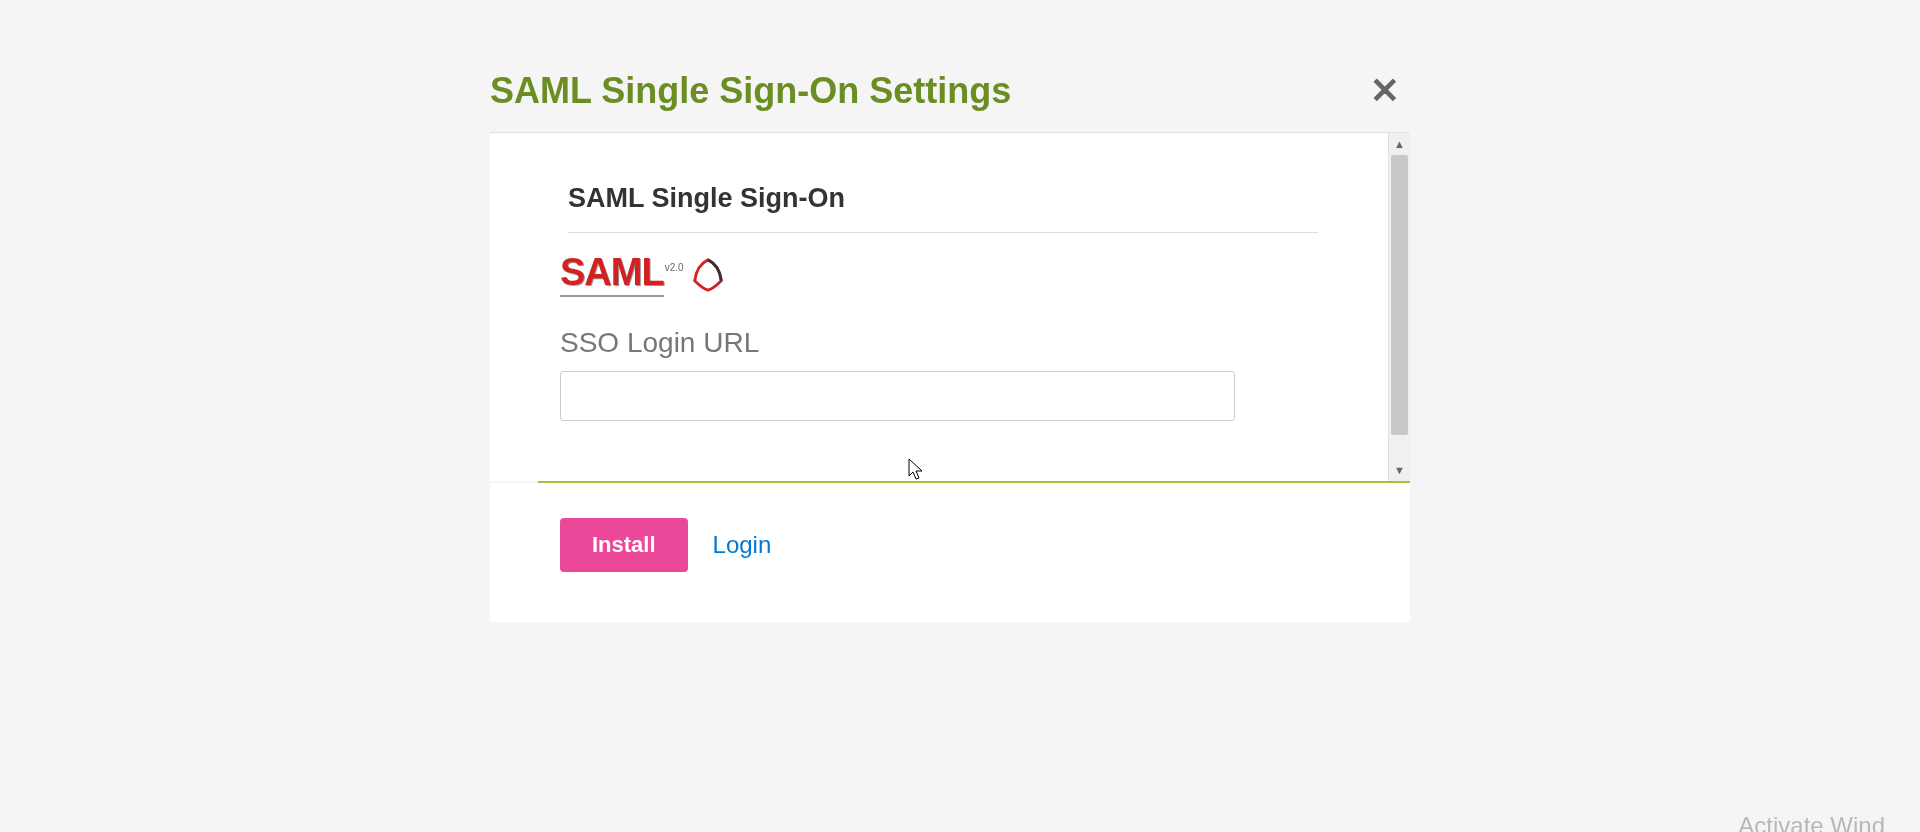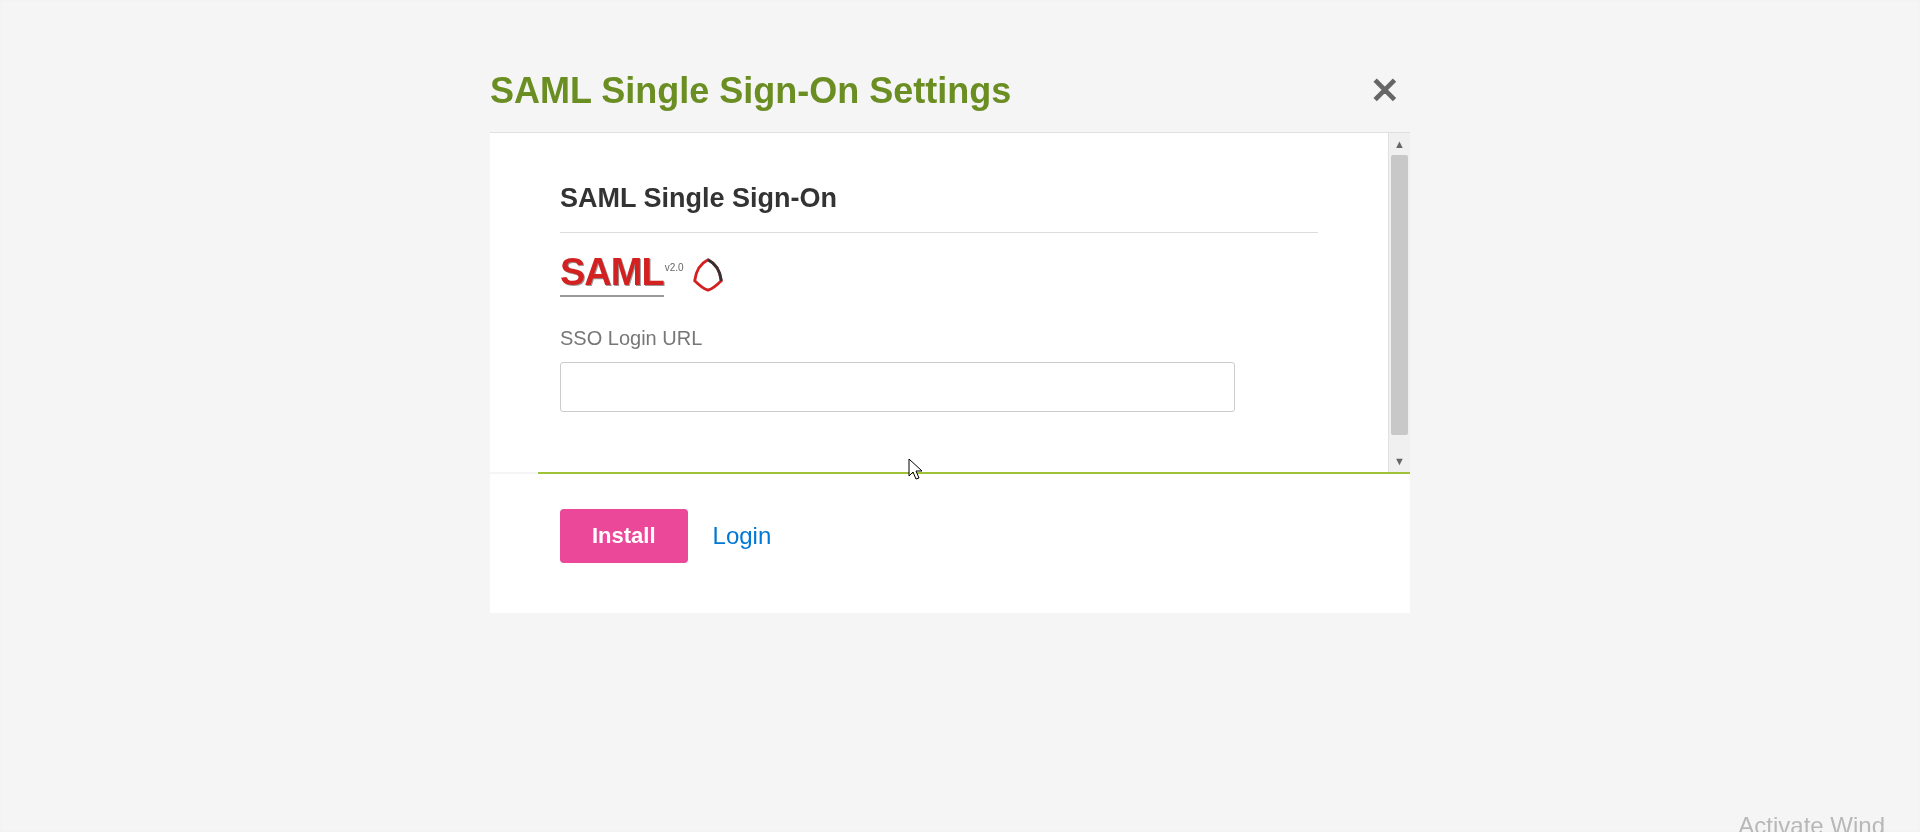--- a/index.html
+++ b/index.html
@@ -69,20 +69,21 @@
       flex: 1;
       padding: 50px 70px 30px 70px;
     }
     
     .section-title {
       font-size: 27px;
       font-weight: 600;
       color: #333;
       padding-bottom: 18px;
       border-bottom: 1px solid #ddd;
+      margin-left: 8px;
     }
     
     .logo-container {
       margin-top: 20px;
       margin-bottom: 30px;
     }
     
     .saml-logo {
       display: inline-flex;
       align-items: center;
@@ -120,21 +121,21 @@
       width: 100%;
       height: 100%;
     }
     
     .form-group {
       margin-bottom: 30px;
     }
     
     .form-label {
       display: block;
-      font-size: 20px;
+      font-size: 28px;
       color: #777;
       margin-bottom: 12px;
     }
     
     .form-input {
       width: 675px;
       height: 50px;
       border: 1px solid #ccc;
       border-radius: 3px;
       padding: 10px 14px;

